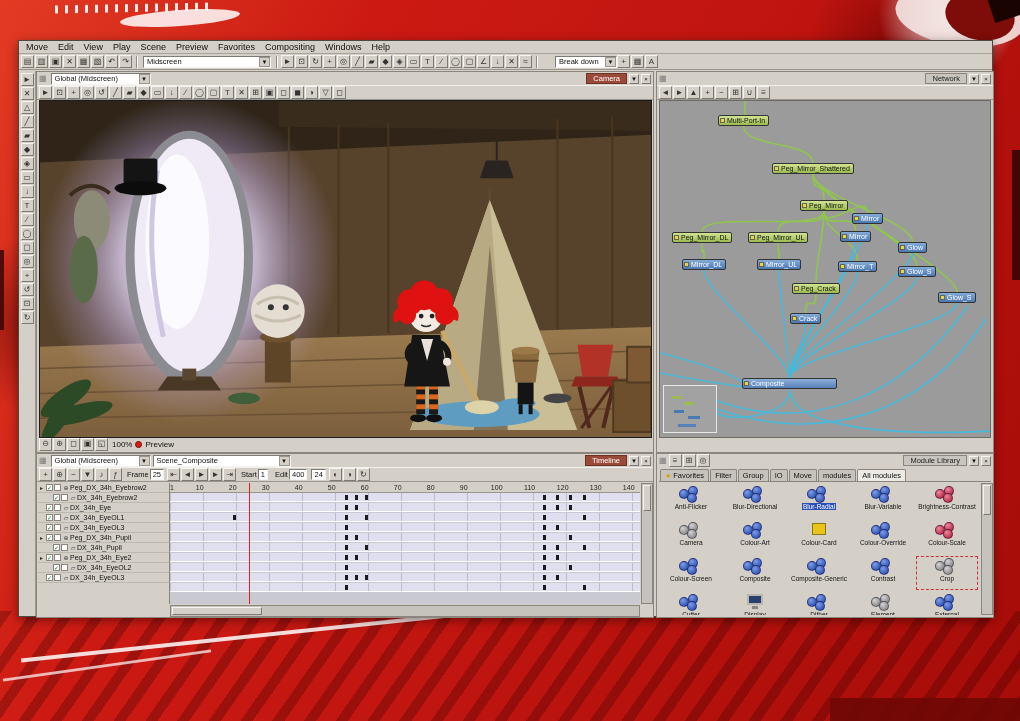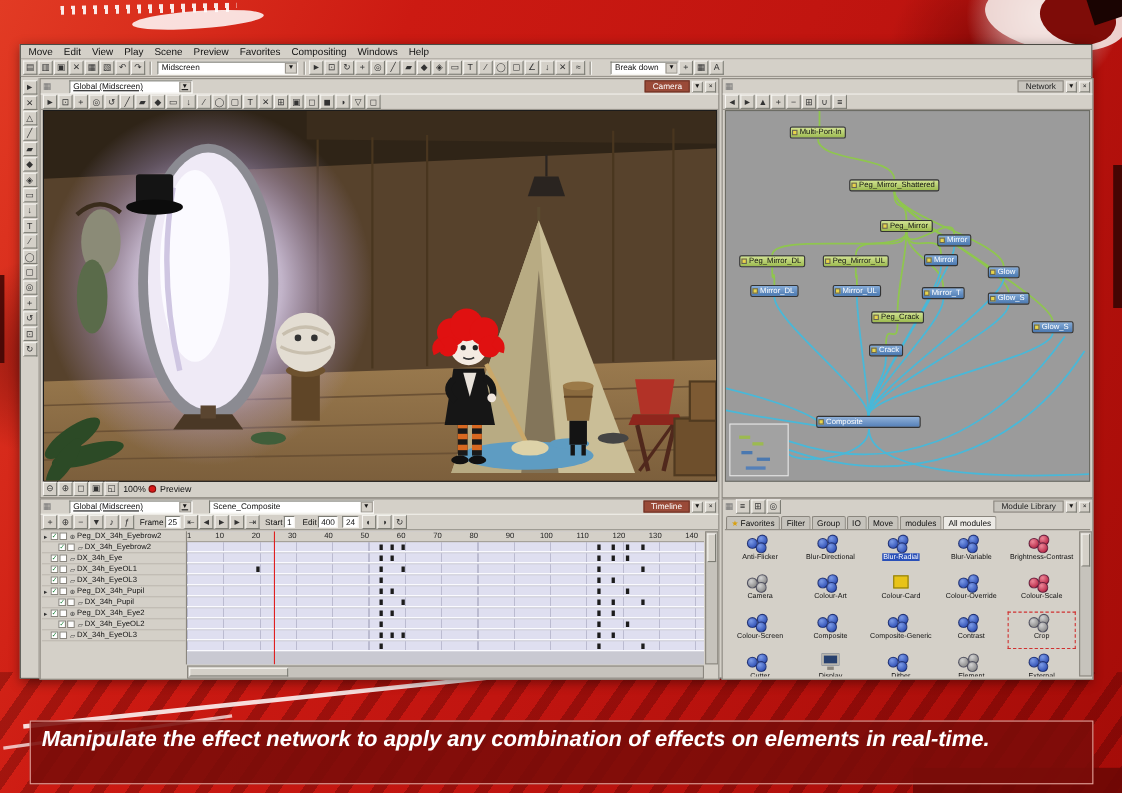--- a/index.html
+++ b/index.html
@@ -86,22 +86,22 @@
   .net-node.composite { background:linear-gradient(#8fb0d8,#5580b8); color:#fff; width:95px; }
   .net-node .pip { width:5px; height:5px; background:#e8d44a; border:1px solid #665; margin-right:2px; flex:none; }
   .net-inset { position:absolute; left:3px; bottom:4px; width:54px; height:48px; border:1px solid #e8e8e8;
     background:rgba(255,255,255,.07); z-index:4; }
   .mini-node { position:absolute; height:3px; }
   .net-status { position:absolute; left:2px; bottom:1px; right:2px; height:13px;
     display:flex; align-items:center; font-size:8px; padding-left:2px; }
 
   
   #timeline-panel { left:17px; top:412px; width:618px; height:165px; }
-  .dd-scene { width:112px; margin-left:14px;text-decoration:underline; }
-  .dd-comp { width:150px; margin-left:13px; }
+  .dd-scene { width:100px; margin-left:2px; }
+  .dd-comp { width:138px; margin-left:0; }
   .tl-field { height:11px; background:#fff; border:1px solid; border-color:#7c7c74 #f6f4f0 #f6f4f0 #7c7c74;
     font-size:7.5px; display:inline-flex; align-items:center; padding:0 2px; margin:0 3px 0 1px; flex:none; }
   .tl-label { font-size:7.5px; margin-left:4px; flex:none; }
   .tl-names { position:absolute; left:1px; top:29px; width:132px; bottom:13px; background:#d4d0c8;
     overflow:hidden; border-right:1px solid #8a867e; }
   .tl-name-row { height:10px; display:flex; align-items:center; font-size:7px; border-bottom:1px solid #bdb9b1;
     padding-left:2px; white-space:nowrap; overflow:hidden; }
   .expander { width:6px; font-size:6px; color:#333; flex:none; }
   .chk { width:7px; height:7px; font-size:6px; line-height:7px; text-align:center; border:1px solid #8a867e;
     background:#fff; margin-right:1px; flex:none; }
@@ -950,16 +950,13 @@
             <span class="mod-label">External</span>
           </div>
         </div>
       <div class="lib-vsb">
         <span class="sb-thumb" style="left:1px;right:1px;top:1px;height:30px"></span>
       </div>
     </div>
 
   </div>
 
-  <div class="caption">
-    <span>Manipulate the effect network to apply any combination of effects on elements in real-time.</span>
-  </div>
 </div>
 
 </body></html>

